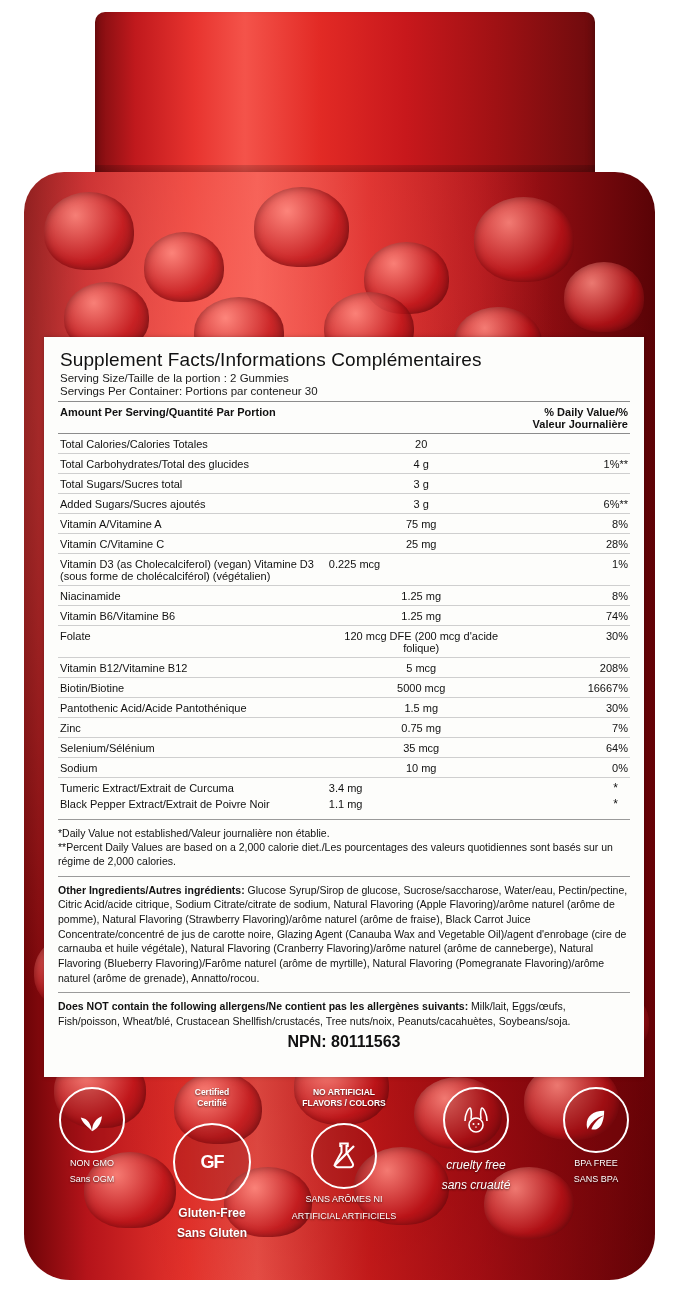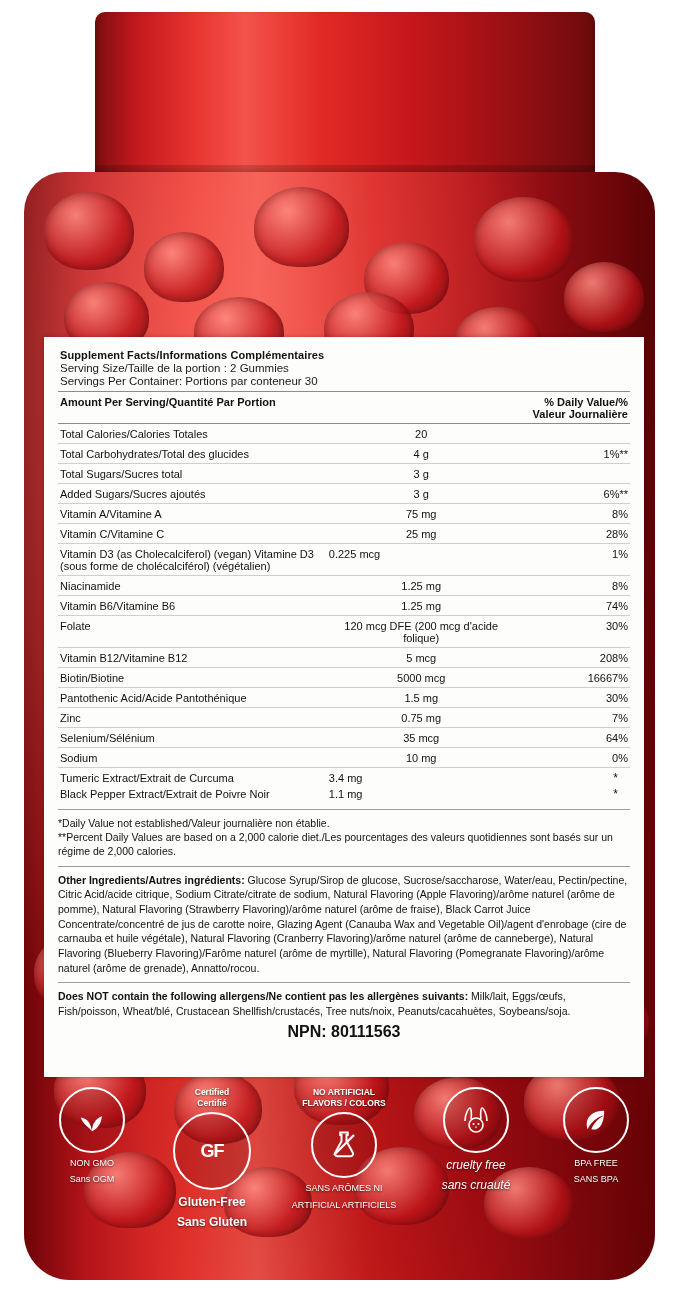--- a/index.html
+++ b/index.html
@@ -29,21 +29,21 @@
   
   .gummy{position:absolute;border-radius:50% 50% 45% 45%;
          background:radial-gradient(circle at 35% 30%, rgba(255,140,130,.85), rgba(190,20,25,.75) 60%, rgba(110,5,10,.8));
          box-shadow:inset 0 0 10px rgba(0,0,0,.35);}
 
   
   .label{position:absolute;left:34px;top:325px;width:600px;height:740px;
          background:#fdfdfb;box-shadow:0 0 4px rgba(0,0,0,.25);
          padding:10px 14px 8px 14px;box-sizing:border-box;color:#111;}
 
-  .sf-title{font-size:11px;font-weight:bold;letter-spacing:.1px;margin:2px 0 0 2px;}
+  .sf-title{font-size:19px;font-weight:normal;letter-spacing:.1px;margin:2px 0 0 2px;}
   .sf-sub{font-size:11.5px;margin:1px 0 0 2px;color:#1a1a1a;}
 
   table.facts{width:100%;border-collapse:collapse;font-size:11px;margin-top:4px;}
   table.facts td{border-bottom:1px solid #cfcfcf;padding:3.5px 2px;vertical-align:top;}
   table.facts tr.head td{font-weight:bold;border-bottom:1px solid #8c8c8c;border-top:1px solid #8c8c8c;}
   td.nm{width:47%;}
   td.amt{width:33%;text-align:left;}
   td.dv{width:20%;text-align:right;padding-right:8px;}
   td.amt.center{text-align:center;}
   .star{font-size:12px;}
@@ -63,21 +63,21 @@
 
   
   .badges{position:absolute;left:34px;top:1075px;width:600px;height:140px;
           display:flex;justify-content:space-between;align-items:flex-start;}
   .badge{width:96px;text-align:center;color:#fff;}
   .circle{width:62px;height:62px;border-radius:50%;border:2.5px solid #fff;
           margin:0 auto;display:flex;align-items:center;justify-content:center;
           background:rgba(120,8,12,.25);}
   .circle.big{width:74px;height:74px;}
   .btxt{font-size:9px;line-height:1.25;margin-top:5px;text-shadow:0 1px 2px rgba(0,0,0,.6);}
-  .btxt.top{margin:0 0 4px 0;font-weight:bold;font-size:8.5px;}
+  .btxt.top{margin:0 0 15px 0;font-weight:bold;font-size:8.5px;}
   .gf{font-size:18px;font-weight:bold;letter-spacing:-1px;color:#fff;}
   .bbig{font-size:12px;font-weight:bold;}
   .bscript{font-size:12px;font-style:italic;}
 </style>
 </head>
 <body>
 
 <div class="bottle">
 
   <div class="cap"></div>

